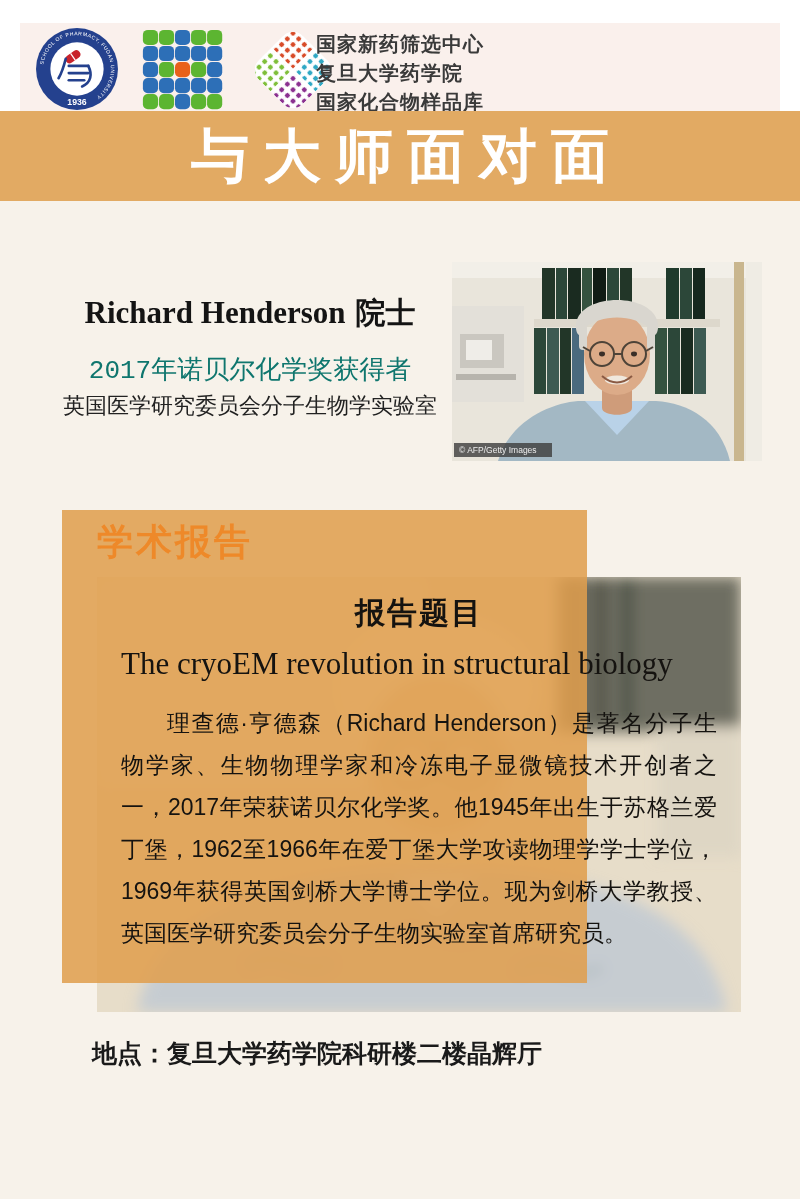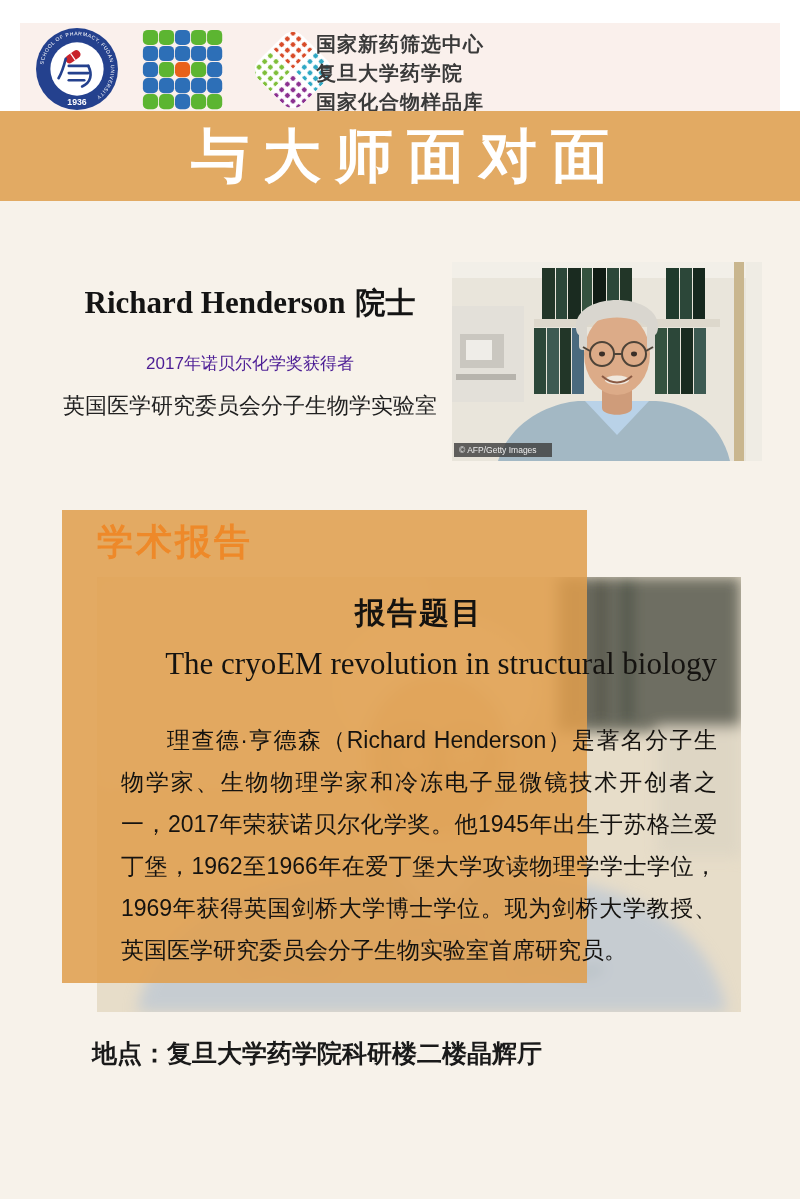--- a/index.html
+++ b/index.html
@@ -34,35 +34,35 @@
   }
   .banner span{
     color:#ffffff;font-size:58px;font-weight:bold;letter-spacing:14px;
     text-indent:14px;line-height:90px;
   }
 
   
   .body-bg{left:0;top:201px;width:800px;height:998px;background:#f7f2ea;}
 
   
-  .speaker-name{left:40px;top:283px;width:420px;text-align:center;color:#141414;}
+  .speaker-name{left:40px;top:293px;width:420px;text-align:center;color:#141414;}
   .speaker-name .en{font-family:"Liberation Serif","DejaVu Serif",serif;font-weight:bold;font-size:31px;}
   .speaker-name .cn{font-weight:bold;font-size:30px;margin-left:10px;}
-  .speaker-sub1{left:40px;top:352px;width:420px;text-align:center;font-size:17px;font-weight:500;color:#4c1d95;}
+  .speaker-sub1{left:40px;top:352px;width:420px;text-align:center;font-size:26px;font-weight:500;color:#0f766e;font-family:Liberation Mono, monospace;}
   .speaker-sub2{left:20px;top:391px;width:460px;text-align:center;font-size:22px;font-weight:500;color:#222;}
   .speaker-photo{left:452px;top:262px;width:310px;height:199px;}
 
   
   .panel-bg{left:97px;top:577px;width:644px;height:435px;z-index:1;}
   .gold-box{left:62px;top:510px;width:525px;height:473px;background:rgba(224,158,78,0.87);z-index:2;}
   .section-title{position:absolute;left:35px;top:8px;font-size:36px;font-weight:bold;color:#ee8929;letter-spacing:3px;}
   .panel-content{left:97px;top:577px;width:644px;z-index:3;box-sizing:border-box;padding:16px 24px 0 24px;color:#151310;}
   .talk-label{text-align:center;font-size:30px;font-weight:bold;letter-spacing:2px;}
-  .talk-title{text-align:right;font-family:"Liberation Serif","DejaVu Serif",serif;font-size:31px;margin-top:12px;}
-  .bio{margin:37px 0 0 0;font-size:23px;line-height:42px;text-align:justify;text-indent:2em;}
+  .talk-title{text-align:left;font-family:"Liberation Serif","DejaVu Serif",serif;font-size:31px;margin-top:12px;}
+  .bio{margin:20px 0 0 0;font-size:23px;line-height:42px;text-align:justify;text-indent:2em;}
 
   
   .details{left:92px;top:1030px;font-size:25px;font-weight:bold;color:#1a1a1a;line-height:47px;z-index:3;}
 </style>
 </head>
 <body>
 
 <div class="poster">
 
   <div class="abs header-block">

